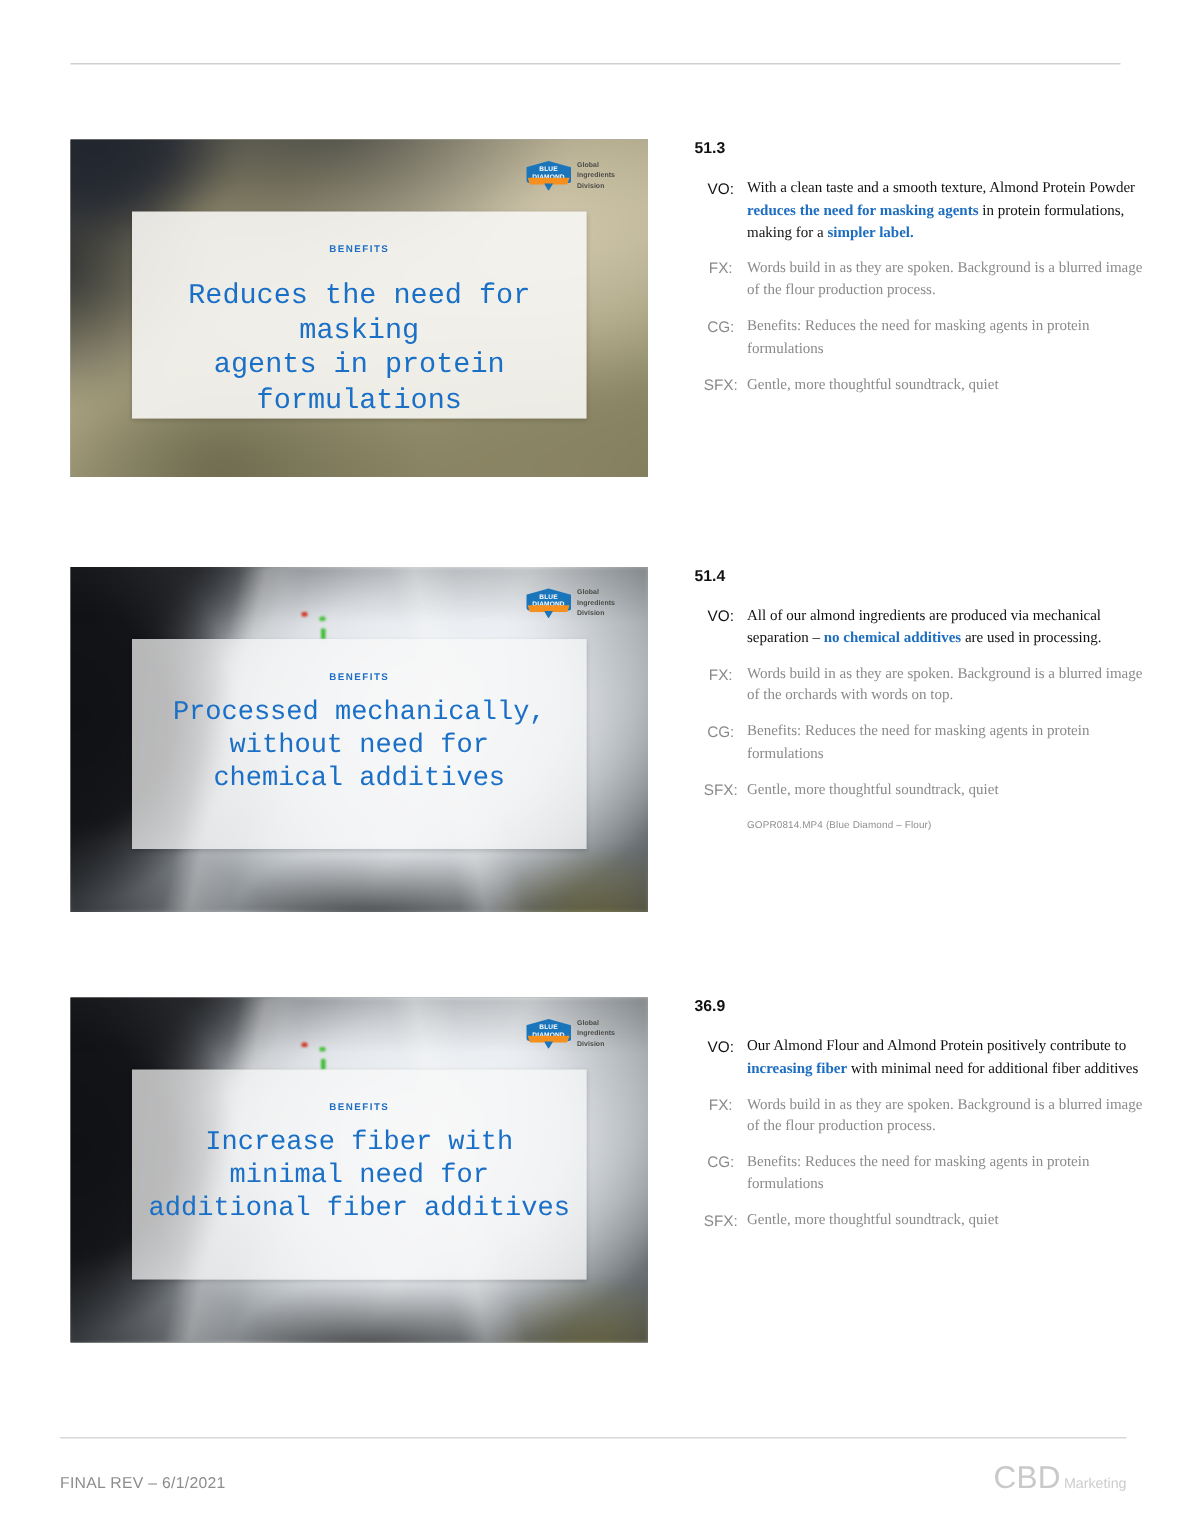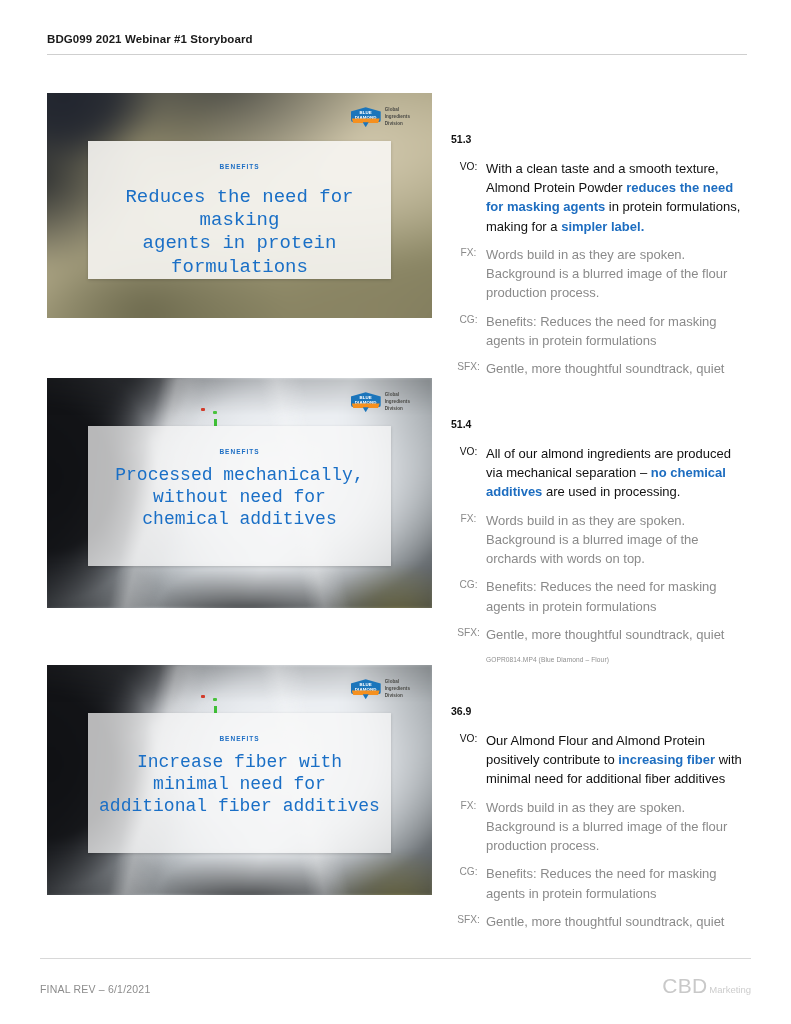--- a/index.html
+++ b/index.html
@@ -206,46 +206,46 @@
     line-height: 1.5;
     color: #4a4a46;
     font-weight: bold;
     white-space: pre-line;
     letter-spacing: 0.05px;
   }
 
   
   .script {
     position: absolute;
-    left: 404px;
+    left: 416px;
     top: 0;
     width: 300px;
-    margin-top: 40px;
   }
   .scene-no {
     font-size: 10.5px;
     font-weight: bold;
     color: #111111;
     margin-bottom: 14px;
   }
   .row {
     display: flex;
     margin-bottom: 9px;
   }
   .row-label {
     width: 35px;
     flex: 0 0 35px;
     font-size: 10.2px;
     line-height: 1.48;
     text-align: center;
   }
   .row-text {
     flex: 1;
-    font-size: 13px;
+    font-size: 10px;
     line-height: 1.48;
+    font-family: Liberation Serif, serif;
   }
   .row.vo .row-label, .row.vo .row-text { color: #111111; }
   .row.muted .row-label, .row.muted .row-text { color: #8a8a8a; }
   .hl { color: #1d6dc0; font-weight: bold; }
   .filenote {
     margin-top: 12px;
     margin-left: 35px;
     font-size: 6.6px;
     color: #8f8f8f;
     letter-spacing: 0.1px;
@@ -297,21 +297,20 @@
     margin-left: 2px;
     color: #cdcdcd;
   }
 </style>
 </head>
 <body>
 
 <div class="page">
 
   <div class="header">
-    <div class="header-title">BDG099 2021 Webinar #1 Storyboard</div>
     <div class="header-rule"></div>
   </div>
 
   <div class="panel panel-1">
     <div class="slide">
       <div class="bg-flour"></div>
       <div class="logo-lockup">
         <div class="bd-badge">
           <div class="shield"></div>
           <div class="shield-txt"><span>BLUE</span><br><span>DIAMOND</span></div>

